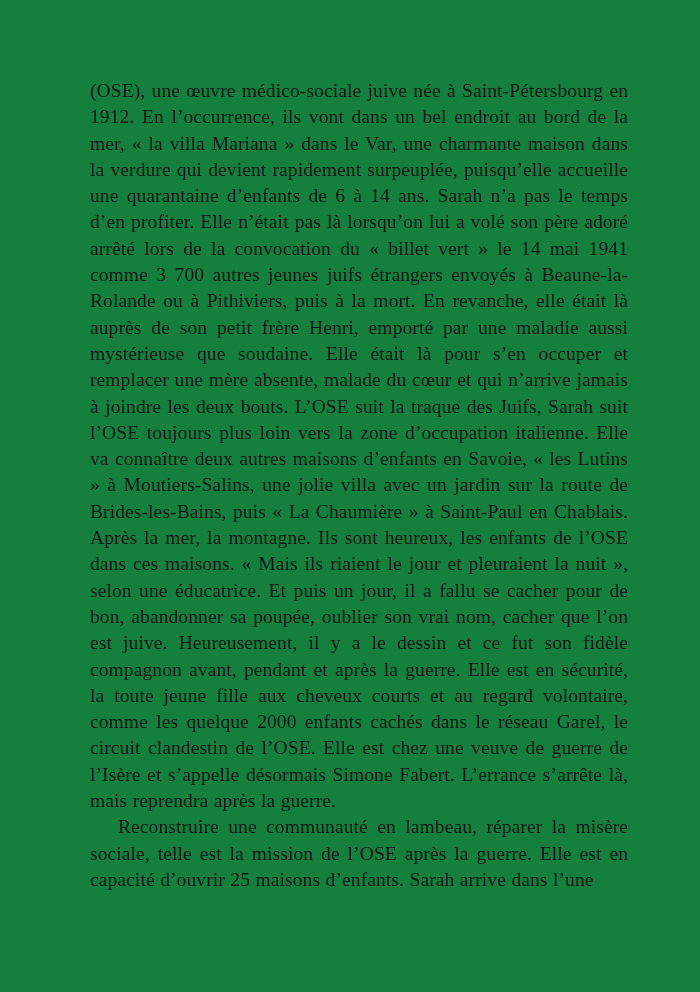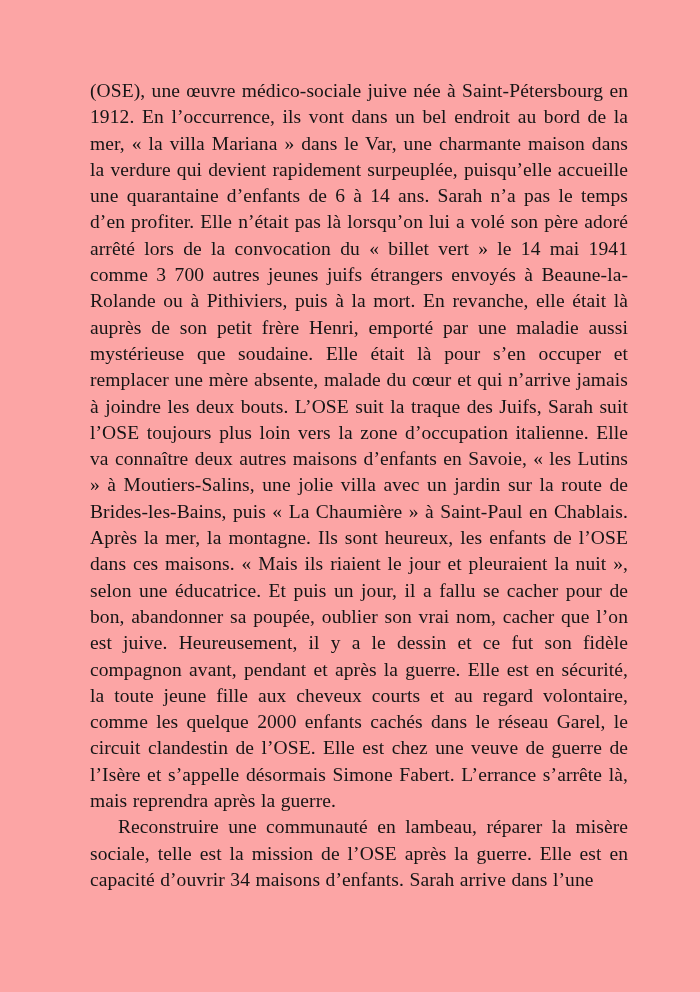--- a/index.html
+++ b/index.html
@@ -6,21 +6,21 @@
       margin: 0;
       padding: 0;
       background: #ffffff;
     }
     .page {
       position: relative;
       width: 700px;
       height: 992px;
       box-sizing: border-box;
       padding: 78px 72px 0 90px;
-      background: #fca5a5;
+      background: #15803d;
       color: #151515;
       font-family: "Liberation Serif", serif;
       overflow: hidden;
     }
     .text-block p {
       margin: 0;
       font-size: 19.5px;
       line-height: 26.3px;
       text-align: justify;
       letter-spacing: 0.1px;
@@ -29,15 +29,15 @@
     .text-block p.indented {
       text-indent: 28px;
     }
   </style>
 </head>
 <body>
 
 <div class="page">
   <div class="text-block">
     <p>(OSE), une œuvre médico-sociale juive née à Saint-Pétersbourg en 1912. En l’occurrence, ils vont dans un bel endroit au bord de la mer, « la villa Mariana » dans le Var, une charmante maison dans la verdure qui devient rapidement surpeuplée, puisqu’elle accueille une quarantaine d’enfants de 6 à 14 ans. Sarah n’a pas le temps d’en profiter. Elle n’était pas là lorsqu’on lui a volé son père adoré arrêté lors de la convocation du « billet vert » le 14 mai 1941 comme 3 700 autres jeunes juifs étrangers envoyés à Beaune-la-Rolande ou à Pithiviers, puis à la mort. En revanche, elle était là auprès de son petit frère Henri, emporté par une maladie aussi mystérieuse que soudaine. Elle était là pour s’en occuper et remplacer une mère absente, malade du cœur et qui n’arrive jamais à joindre les deux bouts. L’OSE suit la traque des Juifs, Sarah suit l’OSE toujours plus loin vers la zone d’occupation italienne. Elle va connaître deux autres maisons d’enfants en Savoie, « les Lutins » à Moutiers-Salins, une jolie villa avec un jardin sur la route de Brides-les-Bains, puis « La Chaumière » à Saint-Paul en Chablais. Après la mer, la montagne. Ils sont heureux, les enfants de l’OSE dans ces maisons. « Mais ils riaient le jour et pleuraient la nuit », selon une éducatrice. Et puis un jour, il a fallu se cacher pour de bon, abandonner sa poupée, oublier son vrai nom, cacher que l’on est juive. Heureusement, il y a le dessin et ce fut son fidèle compagnon avant, pendant et après la guerre. Elle est en sécurité, la toute jeune fille aux cheveux courts et au regard volontaire, comme les quelque 2000 enfants cachés dans le réseau Garel, le circuit clandestin de l’OSE. Elle est chez une veuve de guerre de l’Isère et s’appelle désormais Simone Fabert. L’errance s’arrête là, mais reprendra après la guerre.</p>
-    <p class="indented">Reconstruire une communauté en lambeau, réparer la misère sociale, telle est la mission de l’OSE après la guerre. Elle est en capacité d’ouvrir 34 maisons d’enfants. Sarah arrive dans l’une</p>
+    <p class="indented">Reconstruire une communauté en lambeau, réparer la misère sociale, telle est la mission de l’OSE après la guerre. Elle est en capacité d’ouvrir 25 maisons d’enfants. Sarah arrive dans l’une</p>
   </div>
 </div>
 
 </body></html>

